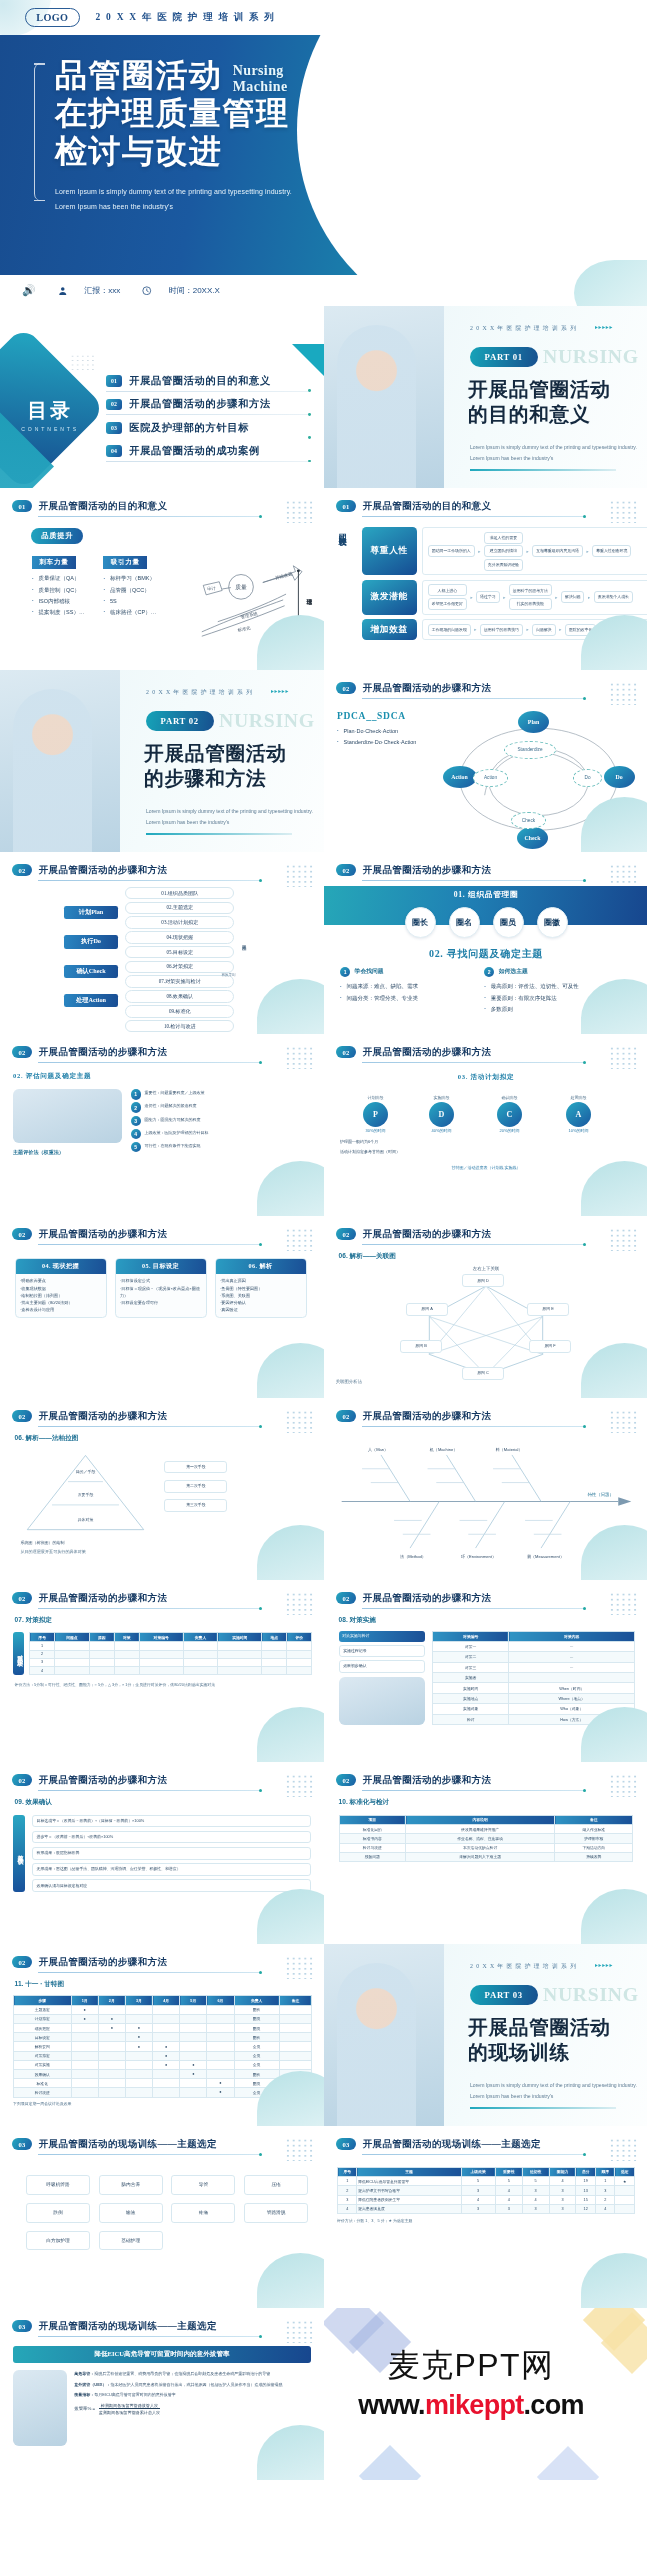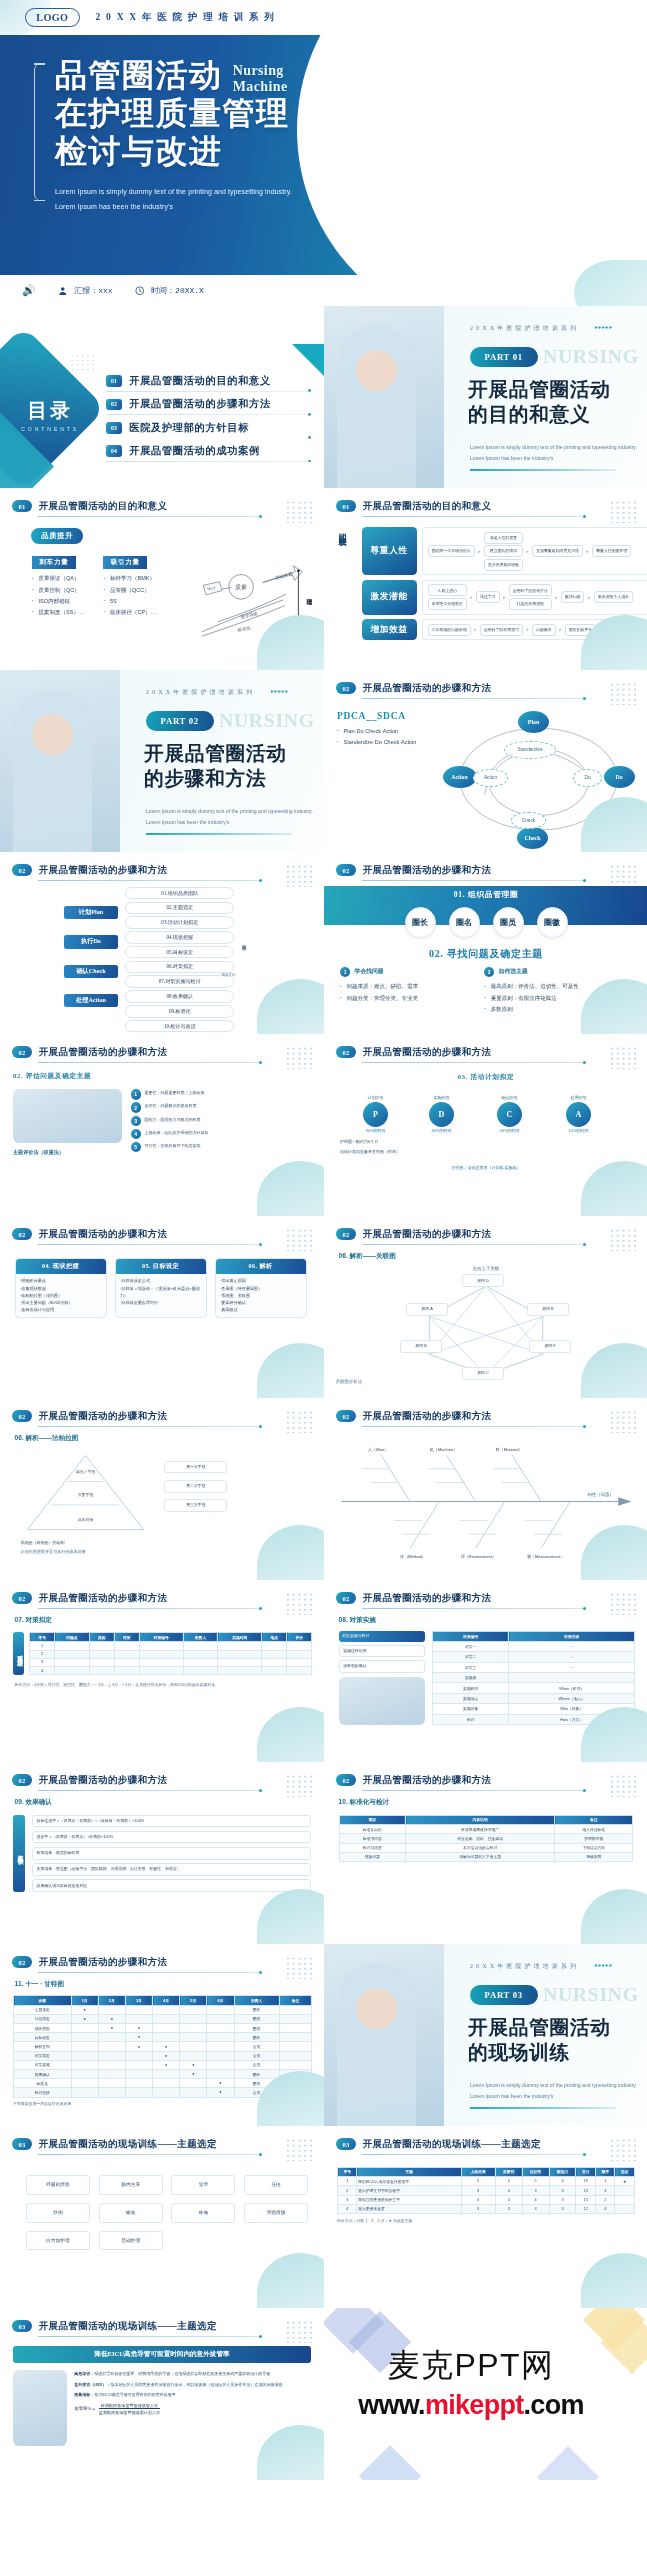--- a/index.html
+++ b/index.html
@@ -39,21 +39,21 @@
   .cover-line { font-family:"Liberation Serif", serif; font-weight:bold; font-size:32px; line-height:1.18;
      color:#ffffff; letter-spacing:1.5px; text-shadow:0 1.5px 3.6px rgba(0,30,60,.25); }
   .cover-en { display:inline-block; vertical-align:bottom; margin-left:10.2px; font-family:"Liberation Serif", serif;
      font-weight:bold; font-size:14px; line-height:1.12; color:#e6f6fb; letter-spacing:0.4px; }
   .cover-sub { margin-top:14.6px; font-size:7px; line-height:2.1; color:#e8f4fb; letter-spacing:0.1px; max-width:306px; }
   .dotgrid { position:absolute; right:87px; bottom:22px; width:44px; height:55px; z-index:2;
      background-image: radial-gradient(rgba(255,255,255,.75) 0.7px, transparent 0.7px);
      background-size: 5.8px 6.6px; }
 
   .cover-meta { height: 31px; display:flex; align-items:center; gap:22px; padding-left:22px; position:relative; background:#fff; }
-  .cover-meta .mi { display:flex; align-items:center; gap:7px; font-family:Liberation Mono, monospace; font-size:8px; color:#1c4a80; }
+  .cover-meta .mi { display:flex; align-items:center; gap:17px; font-family:Liberation Sans, sans-serif; font-size:8px; color:#1c4a80; }
   .speaker-ic { font-size:11px; color:#5c7895; }
   .mi-ic { display:inline-block; width:9.5px; height:9.5px; color:#1c4a80; }
   .cover-meta .corner { position:absolute; right:-7.3px; top:-14.6px; width:80px; height:66px; border-radius:50% 0 0 50%;
      background: linear-gradient(140deg,#bfe6ea,#e9f7f8); }
 
   
   .grid { display:grid; grid-template-columns: 324px 324px; }
   .slide { position:relative; width:324px; height:182px; background:#fff; overflow:hidden;
      border:0; }
 

